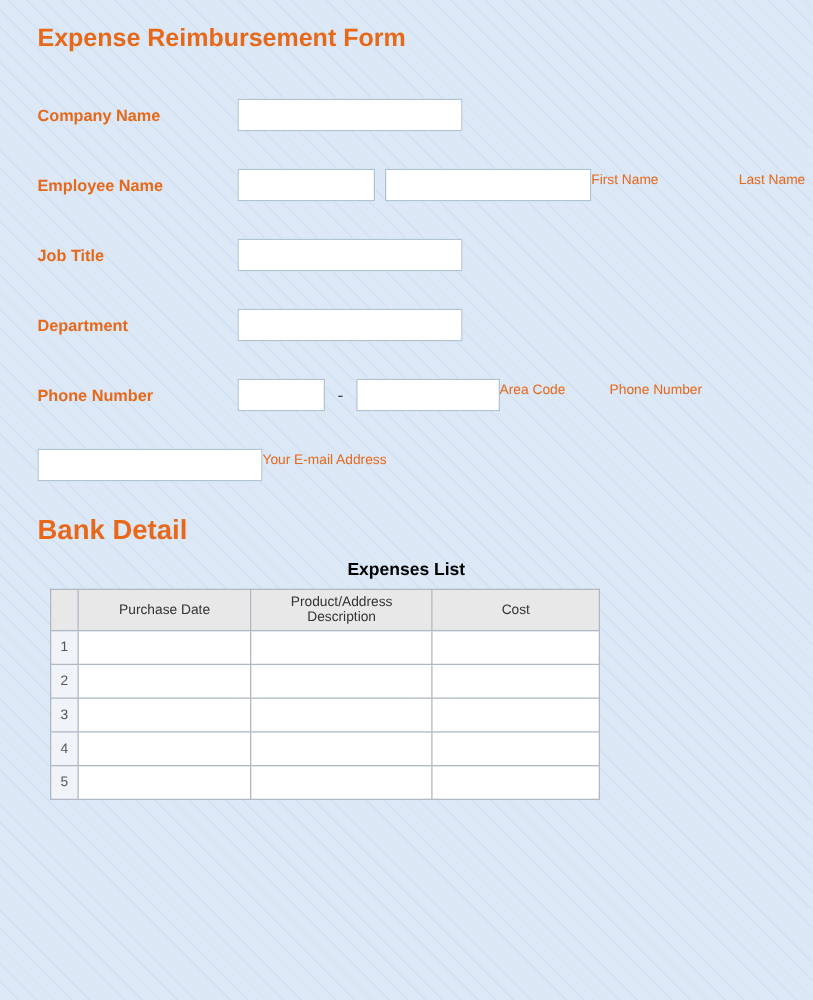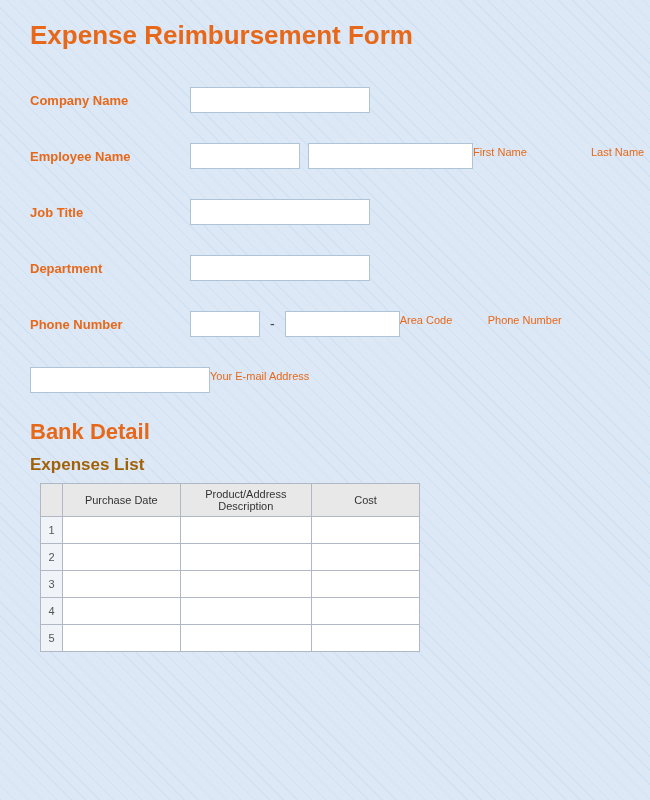--- a/index.html
+++ b/index.html
@@ -14,21 +14,21 @@
         transparent 1px,
         transparent 10px
       );
       width: 650px;
       min-height: 800px;
       padding: 20px 30px;
     }
 
     .page-title {
       color: #e8681a;
-      font-size: 26px;
+      font-size: 20px;
       font-weight: bold;
       margin-bottom: 30px;
     }
 
     .form-section {
       background: transparent;
       margin-bottom: 10px;
     }
 
     .form-row {
@@ -87,29 +87,30 @@
     .email-input { width: 180px; }
 
     .section-title {
       color: #e8681a;
       font-size: 22px;
       font-weight: bold;
       margin: 20px 0 10px 0;
     }
 
     .expenses-title {
-      color: #a16207;
-      font-size: 17px;
+      color: #000000;
+      font-size: 14px;
       font-weight: bold;
       margin: 10px 0 8px 0;
+      text-align: center;
     }
 
     .expenses-table {
       border-collapse: collapse;
-      width: 380px;
+      width: 440px;
       margin-left: 10px;
     }
 
     .expenses-table th {
       background: #e8e8e8;
       border: 1px solid #b0b8c4;
       font-size: 11px;
       font-weight: normal;
       padding: 4px 6px;
       text-align: center;

